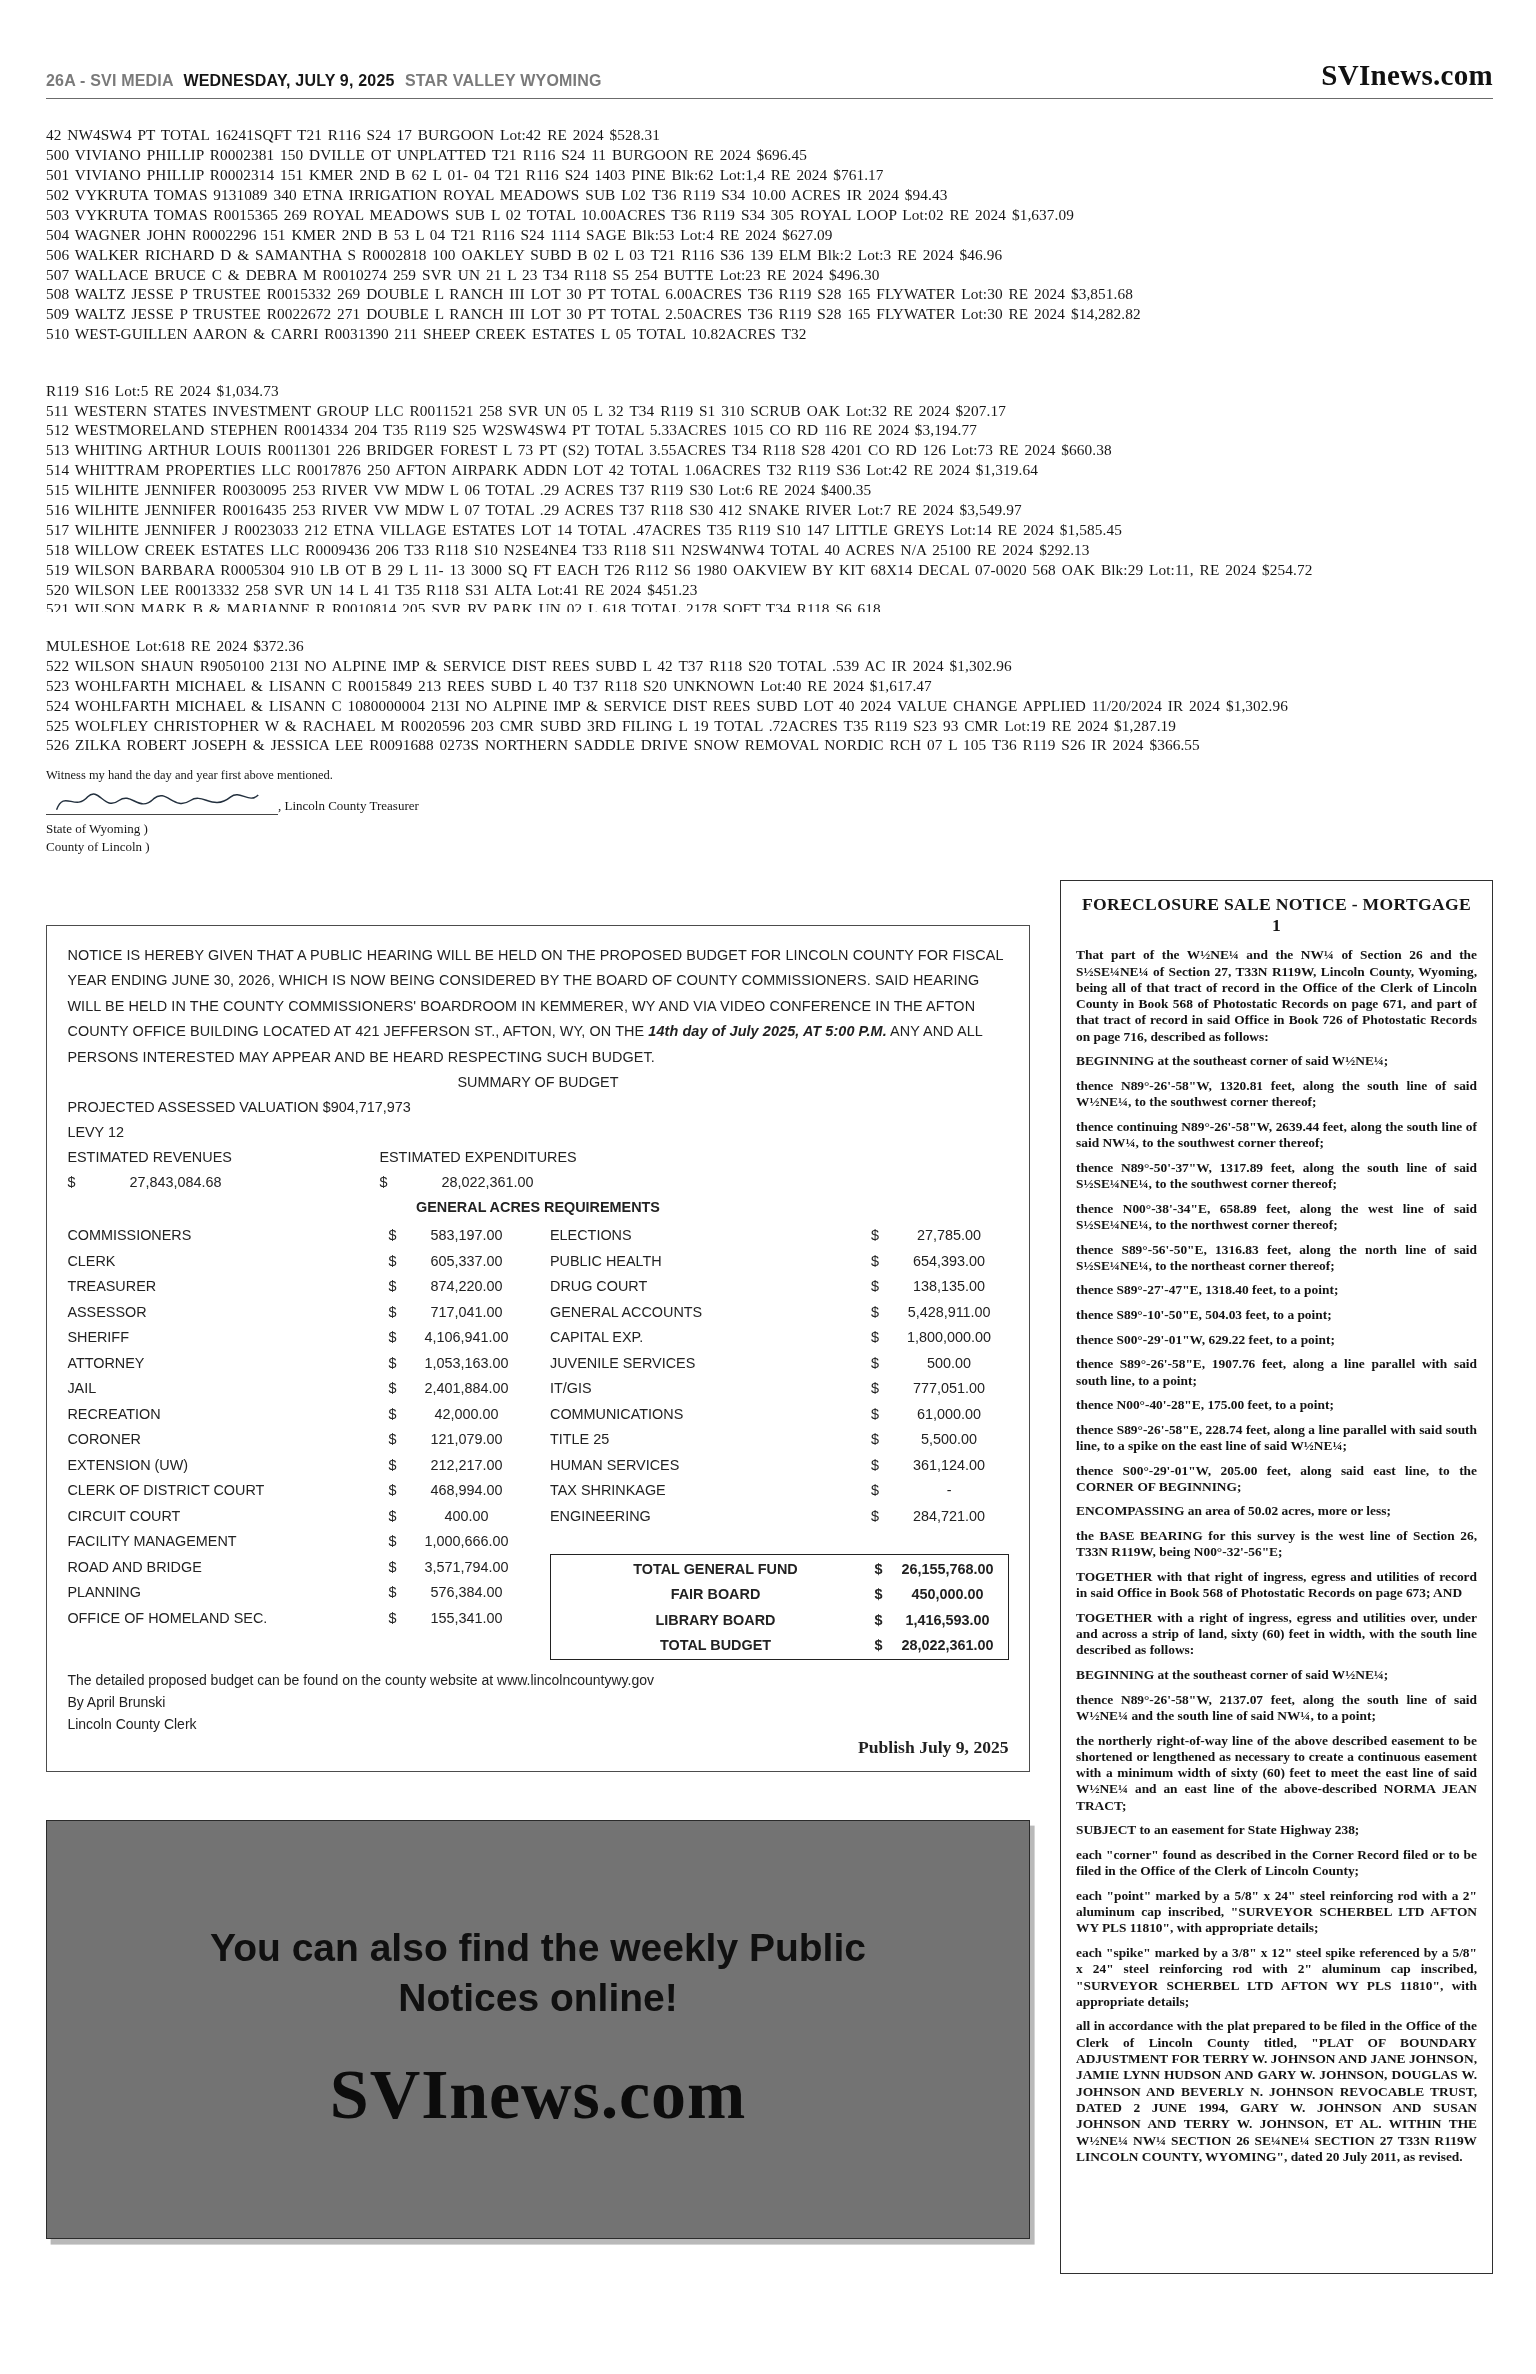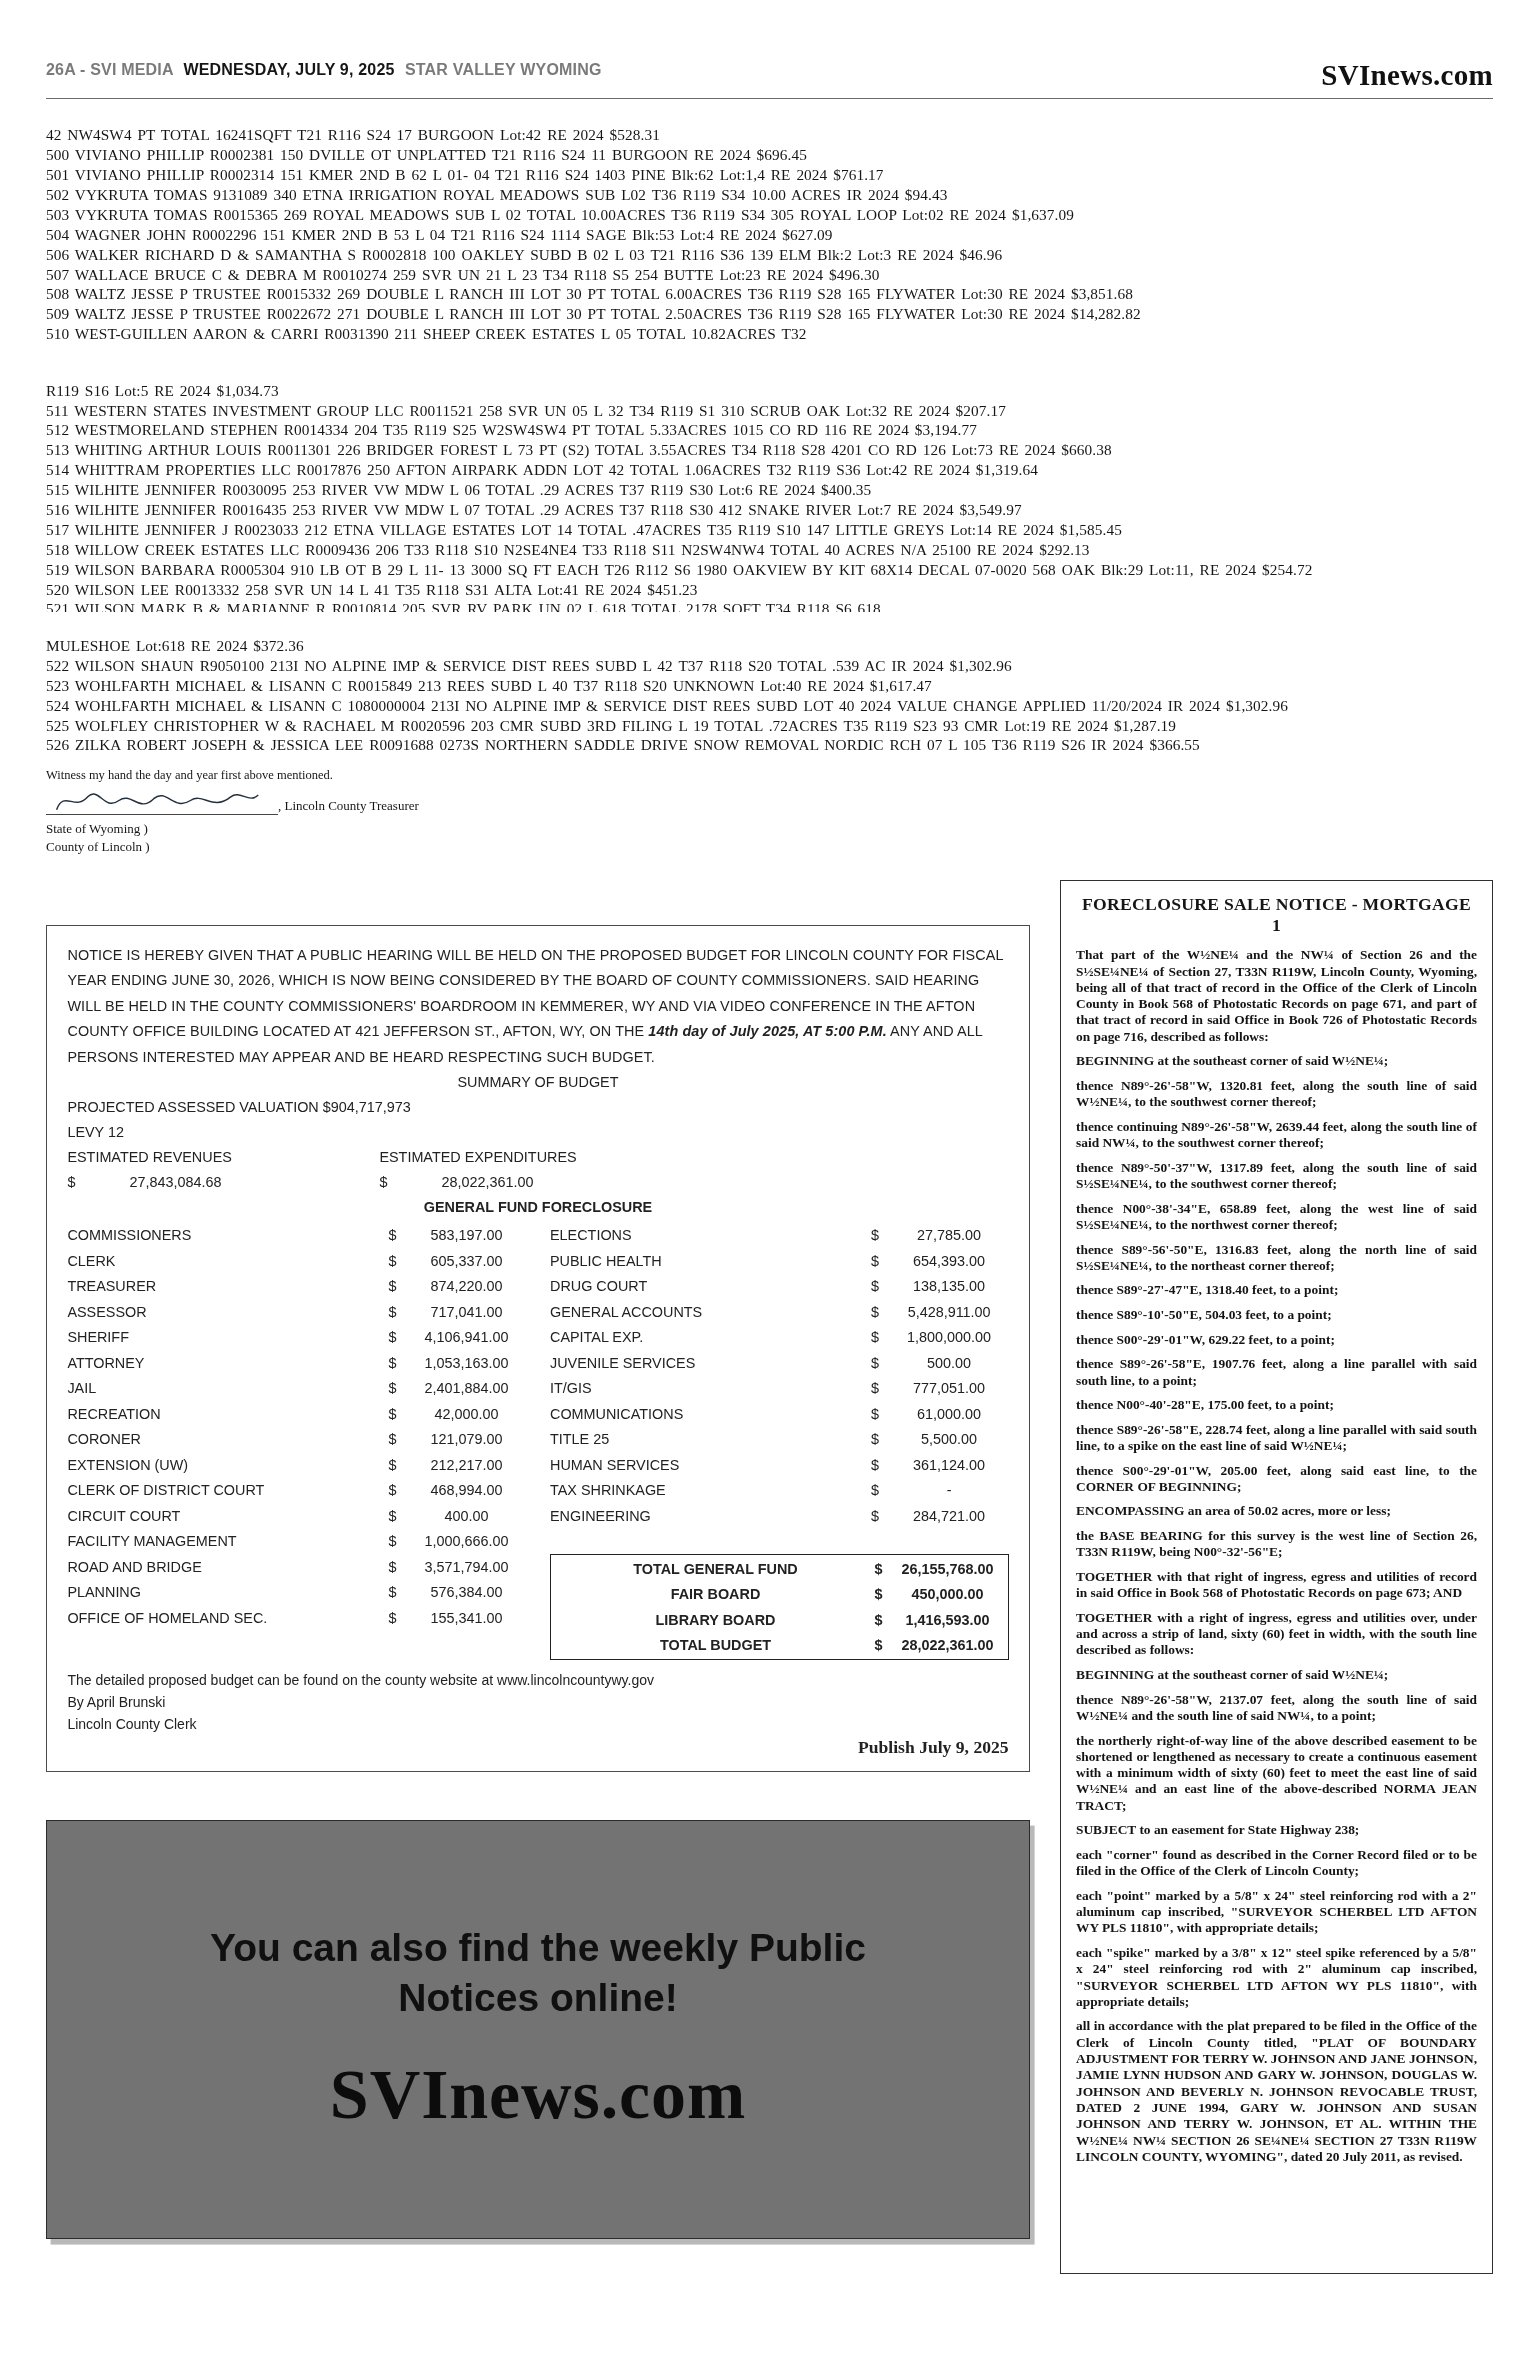--- a/index.html
+++ b/index.html
@@ -5,21 +5,21 @@
   * { margin:0; padding:0; box-sizing:border-box; }
   html,body { background:#ffffff; }
   body {
     width:1536px; height:2375px; overflow:hidden;
     font-family:"Liberation Serif", serif; color:#161616;
     position:relative;
   }
   .page { width:1536px; height:2375px; padding:61px 43px 28px 46px; overflow:hidden; }
 
   
-  .masthead { display:flex; justify-content:space-between; 
+  .masthead { display:flex; justify-content:space-between; align-items:flex-end;
               padding-bottom:8.3px; border-bottom:1.4px solid #6b6b6b; }
   .mast-left { font-family:"Liberation Sans", sans-serif; font-size:16px; font-weight:bold;
                color:#7a7a7a; letter-spacing:0.2px; }
   .mast-left .mast-date { color:#161616; margin:0 5.6px; }
   .mast-site { font-family:"Liberation Serif", serif; font-weight:bold; font-size:29px;
                color:#111; letter-spacing:0.3px; line-height:1; }
 
   
   .tax-columns { display:flex; gap:24px; margin-top:26px; height:742px; overflow:hidden;flex-direction:column; }
   .tax-col { flex:1; min-width:0; overflow:hidden; }
@@ -199,21 +199,21 @@
 
         <div class="sum-grid">
           <span>ESTIMATED REVENUES</span>
           <span>ESTIMATED EXPENDITURES</span>
         </div>
         <div class="sum-grid">
           <span><span>$</span><span class="sum-amt">27,843,084.68</span></span>
           <span><span>$</span><span class="sum-amt">28,022,361.00</span></span>
         </div>
 
-        <p class="fund-title">GENERAL FUND FORECLOSURE</p>
+        <p class="fund-title">GENERAL ACRES REQUIREMENTS</p>
 
         <div class="fund-table">
           <div class="fund-col">
               <div class="fund-row">
               <span class="fund-label">COMMISSIONERS</span>
               <span class="fund-dollar">$</span>
               <span class="fund-amt">583,197.00</span>
             </div>
               <div class="fund-row">
               <span class="fund-label">CLERK</span>

